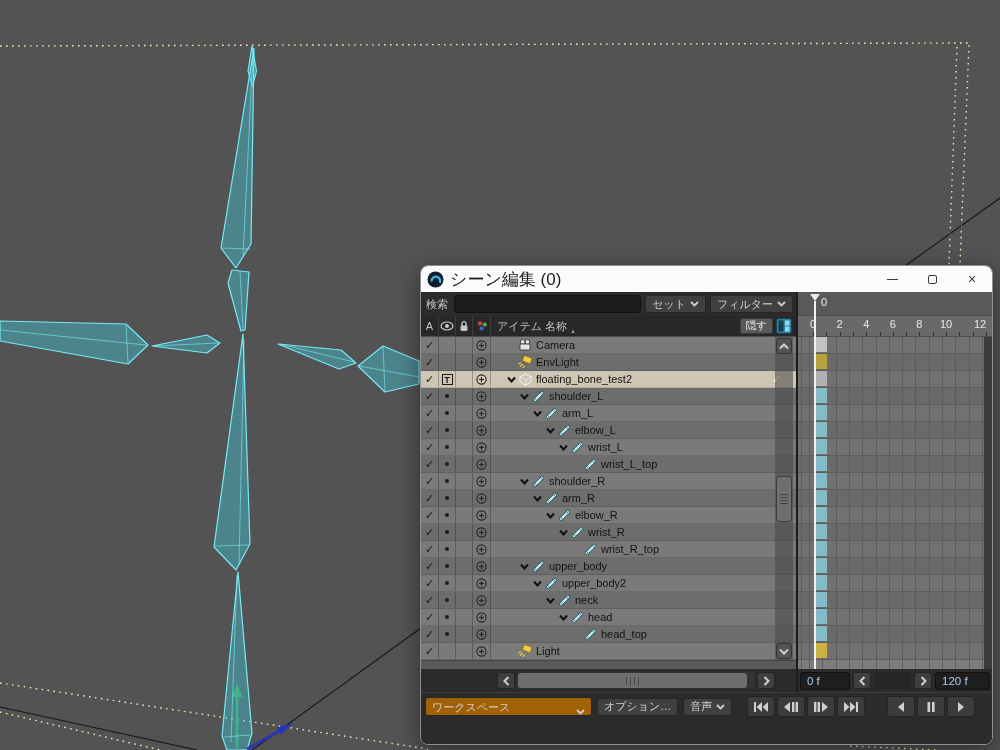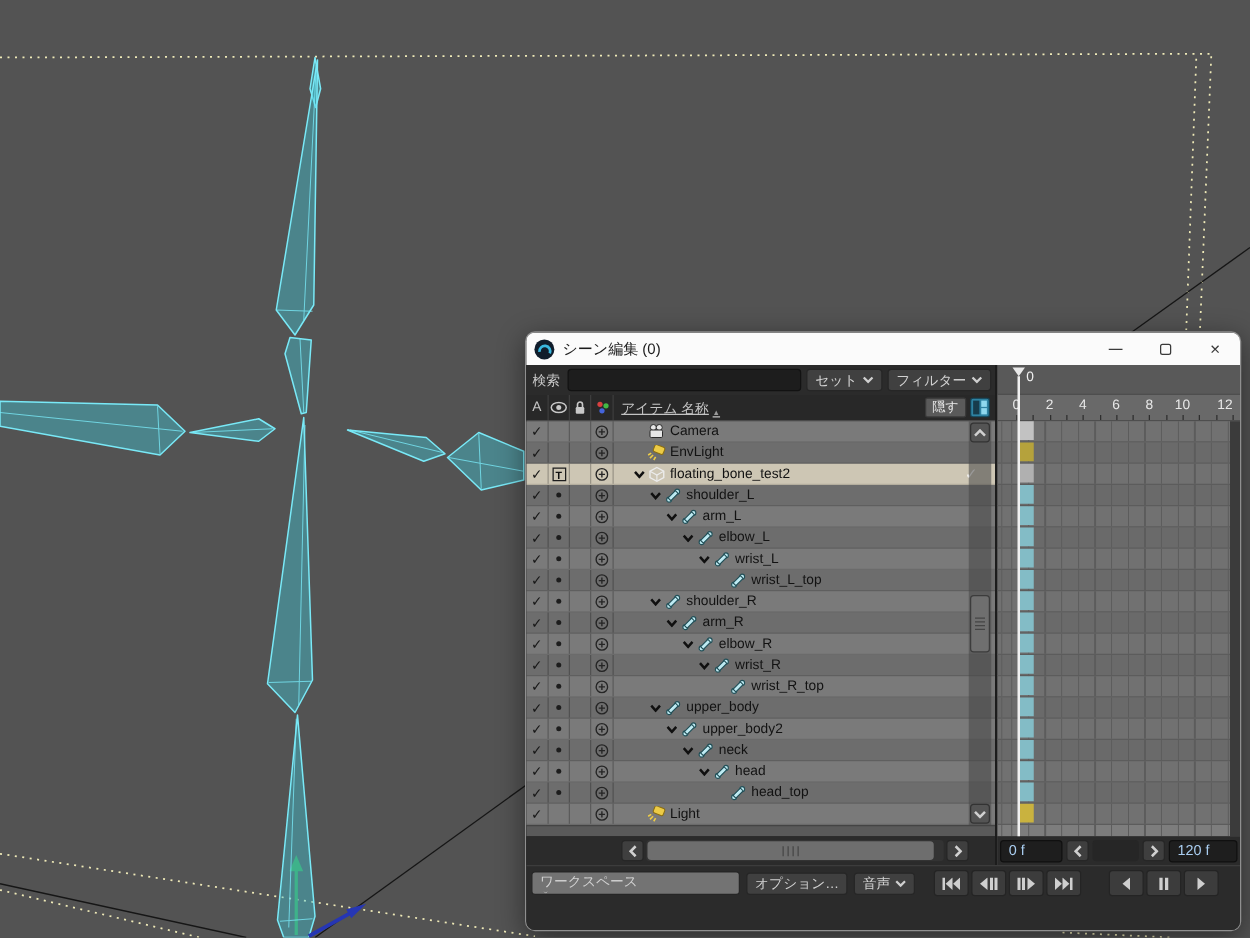--- a/index.html
+++ b/index.html
@@ -6,21 +6,21 @@
   html,body { width:1000px; height:750px; overflow:hidden; background:#535353;
     font-family:"Liberation Sans","DejaVu Sans",sans-serif; }
   #stage { position:relative; width:1000px; height:750px; }
   #viewport { position:absolute; left:0; top:0; }
 
   
   #win { position:absolute; left:420px; top:265px; width:573px; height:480px;
     border:1px solid #8f8f8f; border-radius:8px; overflow:hidden;
     box-shadow:0 6px 22px rgba(0,0,0,.45); background:#2b2b2b; }
   .titlebar { height:26px; background:#fbfbfb; display:flex; align-items:center; padding-left:6px; }
-  .titlebar .ttl { font-size:12px; color:#1b1b1b; margin-left:6px; flex:1; }
+  .titlebar .ttl { font-size:17px; color:#1b1b1b; margin-left:6px; flex:1; }
   .winbtn { width:40px; height:24px; display:flex; align-items:center; justify-content:center; color:#3a3a3a; }
   .winbtn .ming { display:block; width:11px; border-top:1.6px solid #3a3a3a; }
   .winbtn .maxg { display:block; width:9px; height:9px; border:1.3px solid #3a3a3a; border-radius:2px; }
   .winbtn .clsg { font-size:14px; line-height:14px; }
 
   .content { height:453px; display:flex; flex-direction:column; background:#2b2b2b; }
 
   
   .tabsrow { height:25px; background:#242424; position:relative; display:flex; align-items:flex-end;
     border-bottom:1px solid #191919; }
@@ -40,21 +40,21 @@
   .sinput { flex:1; height:18px; background:#1d1d1d; border:1px solid #121212; border-radius:3px;
     color:#ddd; font-size:11px; padding:0 4px; outline:none; }
   .dbtn { height:18px; background:#404040; border:1px solid #262626; border-radius:3px; color:#d2d2d2;
     font-size:11px; display:flex; align-items:center; gap:4px; padding:0 6px; white-space:nowrap; }
 
   
   .headerrow { height:21px; display:flex; align-items:center; background:#282828;
     border-bottom:1px solid #4a4a4a; color:#c4c4c4; font-size:11px; }
   .hc { height:100%; display:flex; align-items:center; justify-content:center; border-right:1px solid #3d3d3d; }
   .hc1 { width:18px; } .hc2 { width:17px; } .hc3 { width:17px; } .hc4 { width:18px; }
-  .hname { flex:1; padding-left:6px; display:flex; align-items:flex-end;text-decoration:underline; }
+  .hname { flex:1; padding-left:6px; display:flex; align-items:flex-end; }
   .sortarrow { font-size:6px; color:#9a9a9a; margin-left:3px; margin-top:6px; }
   .hidebtn { height:16px; background:#5a5a5a; border:1px solid #3a3a3a; border-radius:2px; color:#ececec;
     font-size:10.5px; padding:0 5px; margin-right:3px; display:flex; align-items:center; }
   .layic { width:16px; height:16px; margin-right:4px; }
 
   
   .tree { height:323px; position:relative; background:#666; overflow:hidden; }
   .trow { height:17px; display:flex; align-items:center; font-size:11px; color:#121212; position:relative; }
   .trow.light { background:#7a7a7a; } .trow.dark { background:#6d6d6d; }
   .trow.sel { background:#cdc6b4; }
@@ -114,22 +114,22 @@
 
   .dscontrols { height:23px; background:#2b2b2b; display:flex; align-items:center; gap:3px; padding:0 2px; }
   .ffield { height:18px; background:#1e1e1e; border:1px solid #101010; border-radius:3px; color:#a9cdf0;
     font-size:11.5px; display:flex; align-items:center; padding:0 6px; }
   .f0 { width:50px; } .f120 { width:55px; }
   .dstrack { flex:1; height:17px; background:#262626; border-radius:3px; }
 
   
   .bottombar { height:28px; background:#2b2b2b; border-top:1px solid #3c3c3c; display:flex;
     align-items:center; padding:0 4px; gap:5px; }
-  .wsel { width:167px; height:19px; background:#737373; border:1px solid #262626; border-radius:3px;
-    color:#d2d2d2; font-size:11px; display:flex; align-items:flex-start; padding:0 6px;flex-direction:column; }
+  .wsel { width:167px; height:19px; background:#a16207; border:1px solid #262626; border-radius:3px;
+    color:#d2d2d2; font-size:11px; display:flex; align-items:flex-end; padding:0 6px; }
   .wsel .lbl { flex:1; }
   .tgroup { display:flex; gap:2px; }
   .tbtn { width:28px; height:21px; background:#3c3c3c; border:1px solid #242424; border-radius:3px;
     display:flex; align-items:center; justify-content:center; }
   .gap1 { flex:1; } .gap2 { width:12px; }
 </style>
 </head>
 <body>
 
 <div id="stage">

